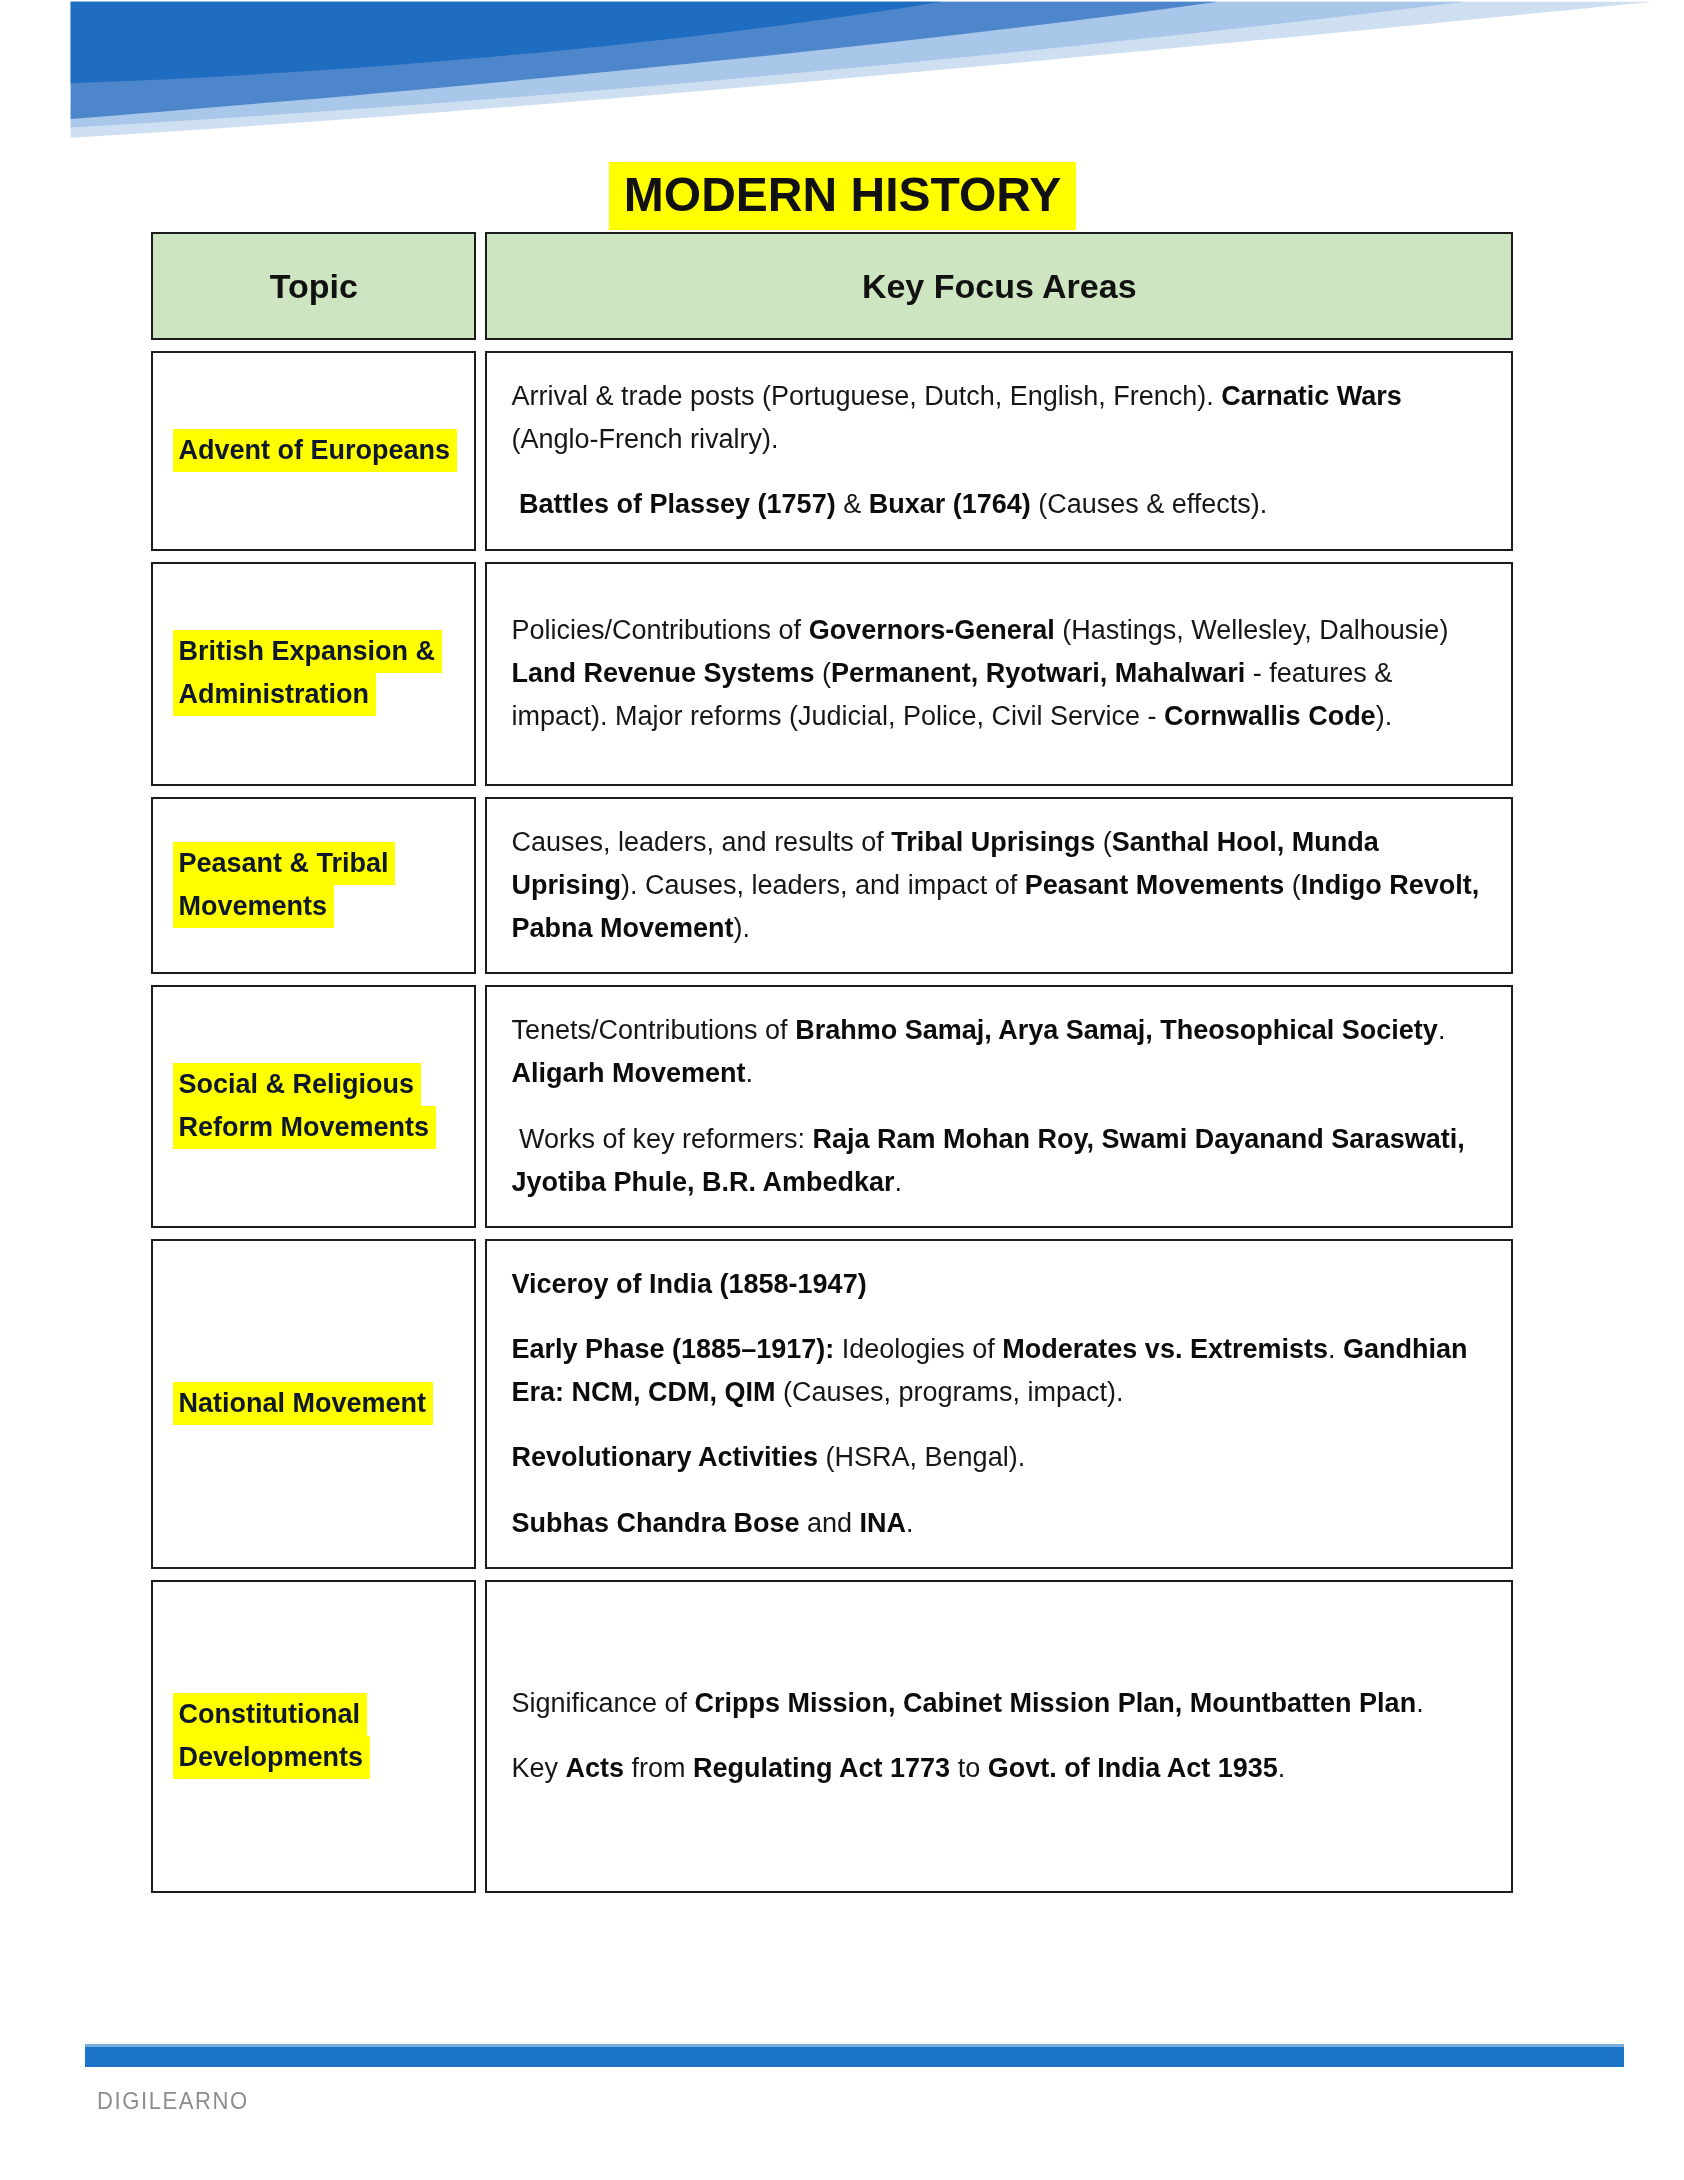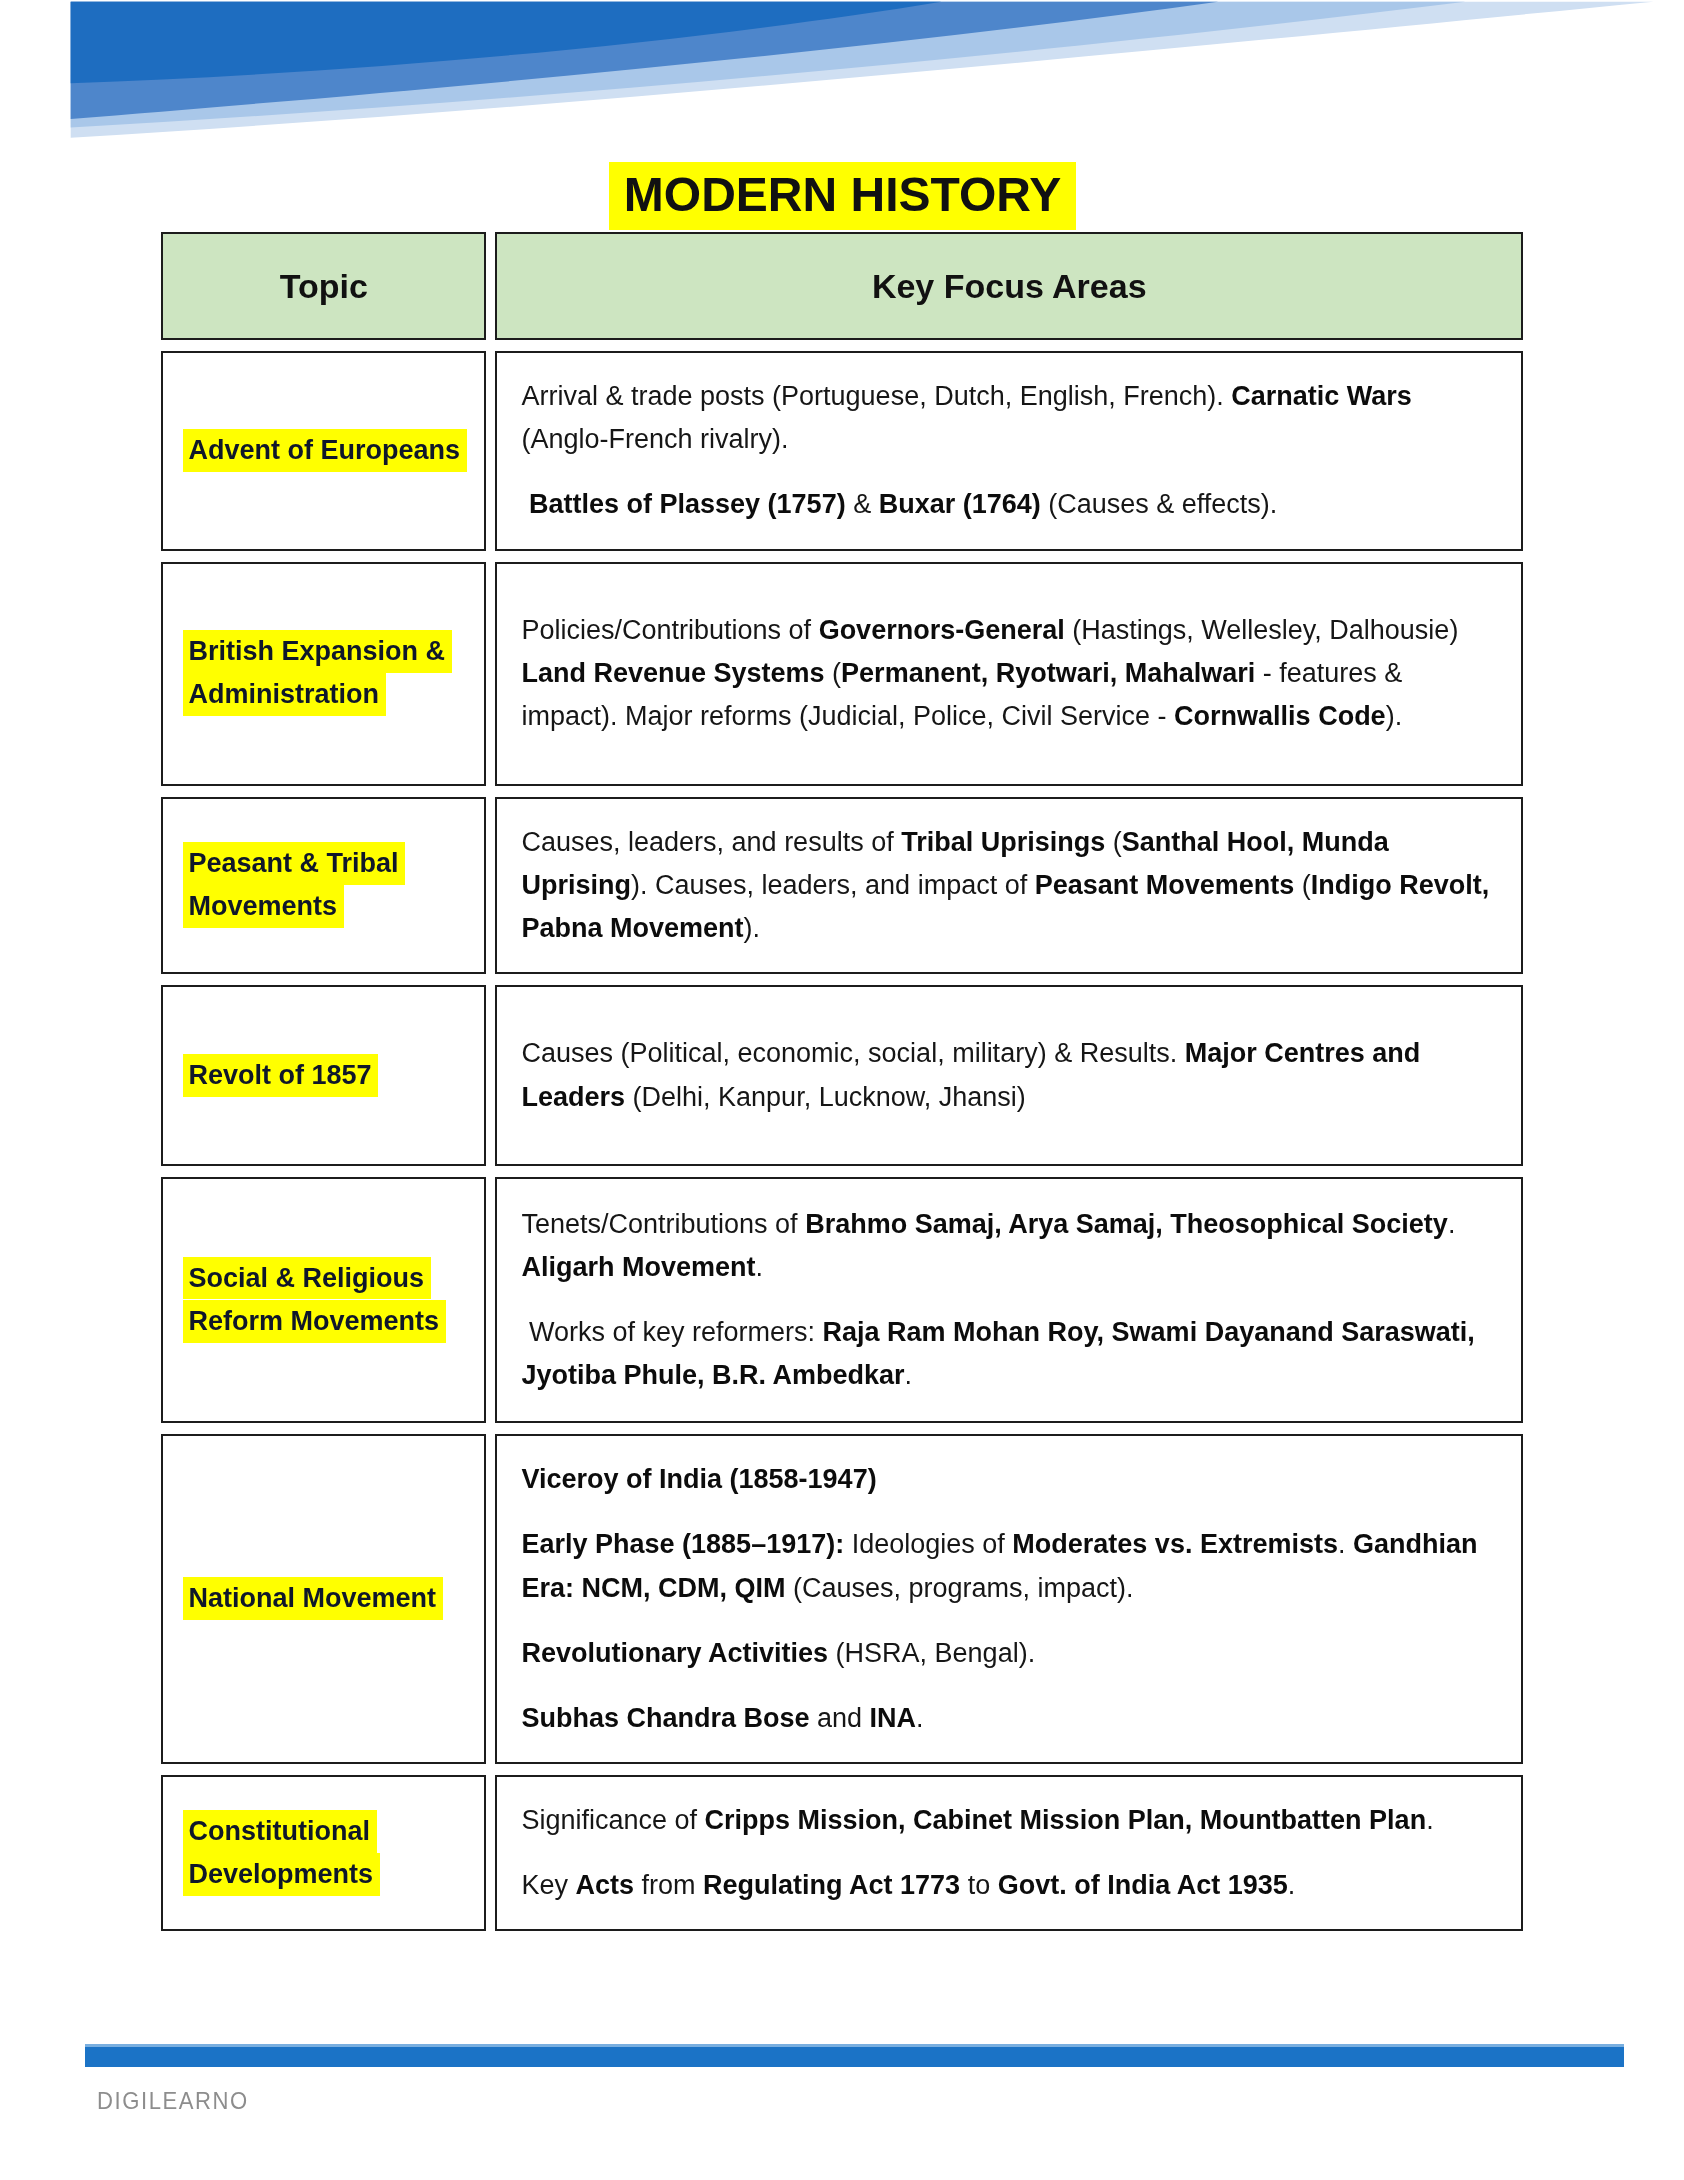--- a/index.html
+++ b/index.html
@@ -18,21 +18,21 @@
     display:inline-block;
     background:#ffff00;
     color:#111;
     font-weight:bold;
     font-size:48px;
     line-height:1.1;
     padding:6.8px 15.3px 8.5px 15.3px;
     margin-top:36px;
   }
   table.notes {
-    position:absolute; top:221px; left:152px;
+    position:absolute; top:221px; left:142px;
     width:1380px;
     border-collapse:separate;
     border-spacing:9.4px 11px;
     table-layout:fixed;
   }
   th, td {
     border:2.6px solid #1c1c1c;
     background:#ffffff;
     vertical-align:middle;
   }
@@ -130,26 +130,20 @@
         </tr>
         <tr>
           <td class="topic-cell">
             <div class="topic-line"><span class="hl">Peasant &amp; Tribal</span></div>
             <div class="topic-line"><span class="hl">Movements</span></div>
           </td>
           <td class="focus-cell"><p><span>Causes, leaders, and results of </span><b>Tribal Uprisings</b><span> (</span><b>Santhal Hool, Munda Uprising</b><span>). Causes, leaders, and impact of </span><b>Peasant Movements</b><span> (</span><b>Indigo Revolt, Pabna Movement</b><span>).</span></p></td>
         </tr>
         <tr>
           <td class="topic-cell">
-            <div class="topic-line"><span class="hl">Revolt of 1857</span></div>
-          </td>
-          <td class="focus-cell"><p><span>Causes (Political, economic, social, military) &amp; Results. </span><b>Major Centres and Leaders</b><span> (Delhi, Kanpur, Lucknow, Jhansi)</span></p></td>
-        </tr>
-        <tr>
-          <td class="topic-cell">
             <div class="topic-line"><span class="hl">Social &amp; Religious</span></div>
             <div class="topic-line"><span class="hl">Reform Movements</span></div>
           </td>
           <td class="focus-cell"><p><span>Tenets/Contributions of </span><b>Brahmo Samaj, Arya Samaj, Theosophical Society</b><span>. </span><b>Aligarh Movement</b><span>.</span></p><p><span> Works of key reformers: </span><b>Raja Ram Mohan Roy, Swami Dayanand Saraswati, Jyotiba Phule, B.R. Ambedkar</b><span>.</span></p></td>
         </tr>
         <tr>
           <td class="topic-cell">
             <div class="topic-line"><span class="hl">National Movement</span></div>
           </td>
           <td class="focus-cell"><p><b>Viceroy of India (1858-1947)</b></p><p><b>Early Phase (1885–1917):</b><span> Ideologies of </span><b>Moderates vs. Extremists</b><span>. </span><b>Gandhian Era: NCM, CDM, QIM</b><span> (Causes, programs, impact).</span></p><p><b>Revolutionary Activities</b><span> (HSRA, Bengal).</span></p><p><b>Subhas Chandra Bose</b><span> and </span><b>INA</b><span>.</span></p></td>

